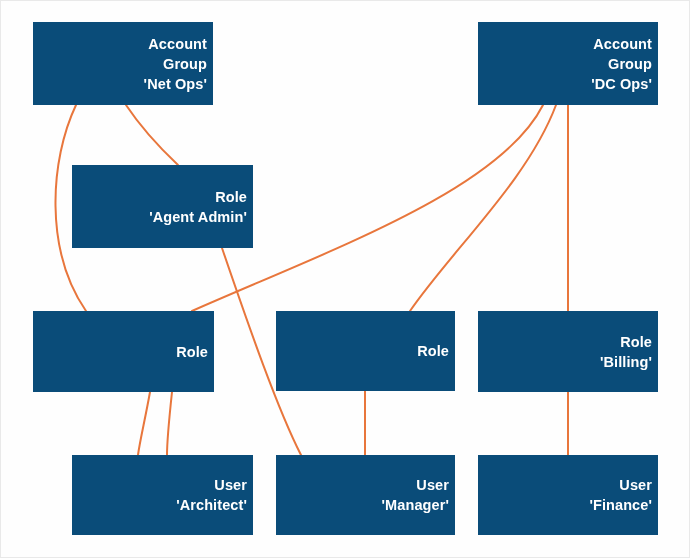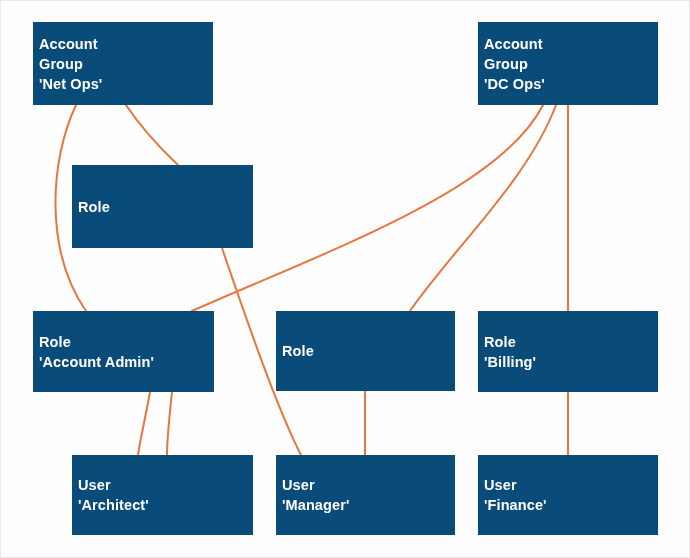--- a/index.html
+++ b/index.html
@@ -23,21 +23,21 @@
     pointer-events:none;
   }
   #edge-layer{
     position:absolute;left:0;top:0;width:690px;height:558px;
   }
   .node{
     position:absolute;
     box-sizing:border-box;
     display:flex;
     flex-direction:column;
-    align-items:flex-start;
+    align-items:flex-end;
     justify-content:center;
     text-align:center;
     color:#ffffff;
     font-weight:bold;
     font-size:14.5px;
     line-height:20px;
     letter-spacing:0.1px;
     padding:2px 6px;
   }
   .node .line{display:block;white-space:nowrap;}
@@ -66,24 +66,24 @@
         <span class="line">Group</span>
         <span class="line">'Net Ops'</span>
       </div>
       <div class="node" style="left: 478px; top: 22px; width: 180px; height: 83px; background: rgb(10, 76, 121); color: rgb(255, 255, 255);">
         <span class="line">Account</span>
         <span class="line">Group</span>
         <span class="line">'DC Ops'</span>
       </div>
       <div class="node" style="left: 72px; top: 165px; width: 181px; height: 83px; background: rgb(10, 76, 121); color: rgb(255, 255, 255);">
         <span class="line">Role</span>
+        <span class="line">'Agent Admin'</span>
       </div>
       <div class="node" style="left: 33px; top: 311px; width: 181px; height: 81px; background: rgb(10, 76, 121); color: rgb(255, 255, 255);">
         <span class="line">Role</span>
-        <span class="line">'Account Admin'</span>
       </div>
       <div class="node" style="left: 276px; top: 311px; width: 179px; height: 80px; background: rgb(10, 76, 121); color: rgb(255, 255, 255);">
         <span class="line">Role</span>
       </div>
       <div class="node" style="left: 478px; top: 311px; width: 180px; height: 81px; background: rgb(10, 76, 121); color: rgb(255, 255, 255);">
         <span class="line">Role</span>
         <span class="line">'Billing'</span>
       </div>
       <div class="node" style="left: 72px; top: 455px; width: 181px; height: 80px; background: rgb(10, 76, 121); color: rgb(255, 255, 255);">
         <span class="line">User</span>

